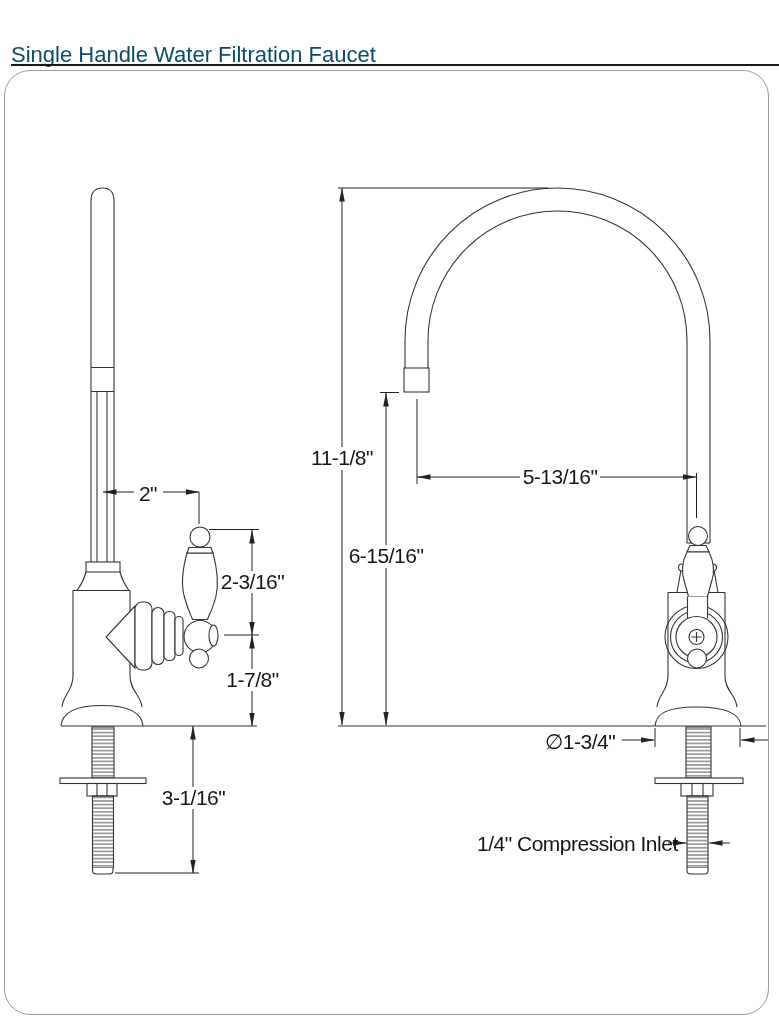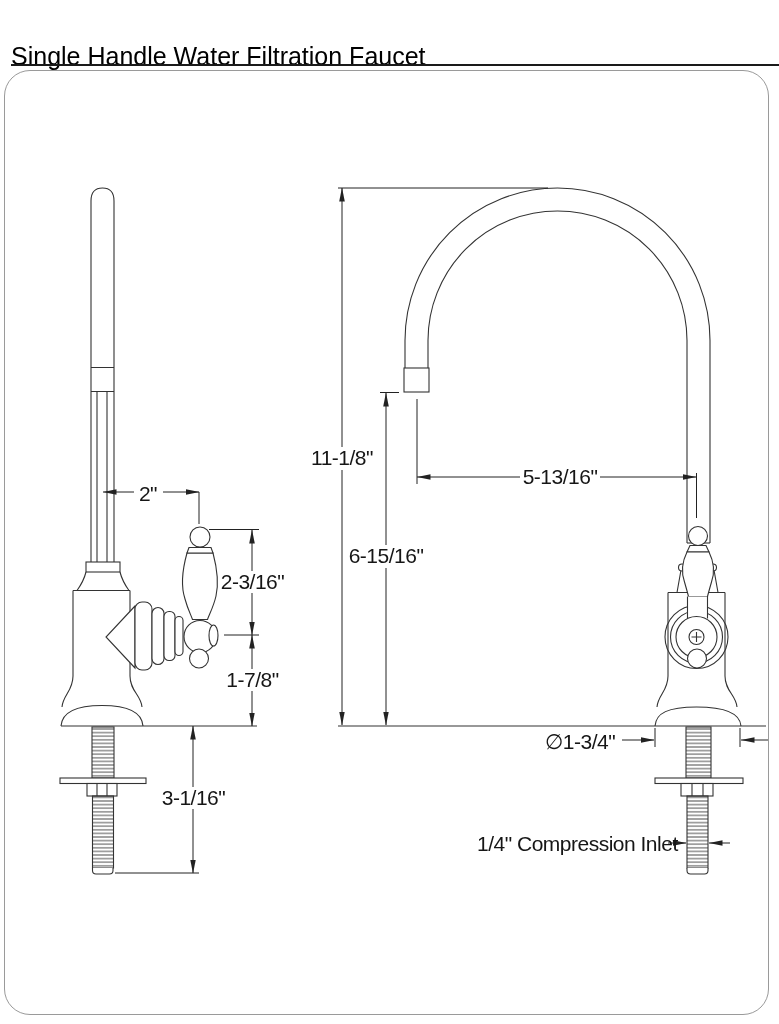--- a/index.html
+++ b/index.html
@@ -1,21 +1,21 @@
 <!DOCTYPE html>
 <html><head>
 <meta charset="utf-8">
 <style>
   html,body{margin:0;padding:0;background:#fff;}
   .page{position:relative;width:779px;height:1024px;background:#ffffff;overflow:hidden;
         font-family:"Liberation Sans", sans-serif;color:#111;}
   .title{position:absolute;left:9px;top:1px;font-size:45px;line-height:1.0;
          letter-spacing:-1px;color:#141414;white-space:nowrap;}
-  .subtitle{position:absolute;left:11px;top:44px;font-size:25px;line-height:1.0;
-         color:#000000;white-space:nowrap;}
+  .subtitle{position:absolute;left:11px;top:44px;font-size:22px;line-height:1.0;
+         color:#0c4a6e;white-space:nowrap;}
   .rule{position:absolute;left:11px;top:64px;width:768px;height:2px;background:#1a1a1a;}
   .frame{position:absolute;left:4px;top:70px;width:763px;height:943px;
          border:1.6px solid #9a9a9a;border-radius:26px;}
   .ref{position:absolute;top:988px;left:0;width:745px;text-align:right;
        font-size:10.5px;letter-spacing:-0.2px;color:#222;}
   svg{position:absolute;left:0;top:0;}
   svg text{font-family:"Liberation Sans", sans-serif;font-size:21px;
            letter-spacing:-0.5px;fill:#161616;}
 </style>
 </head>

